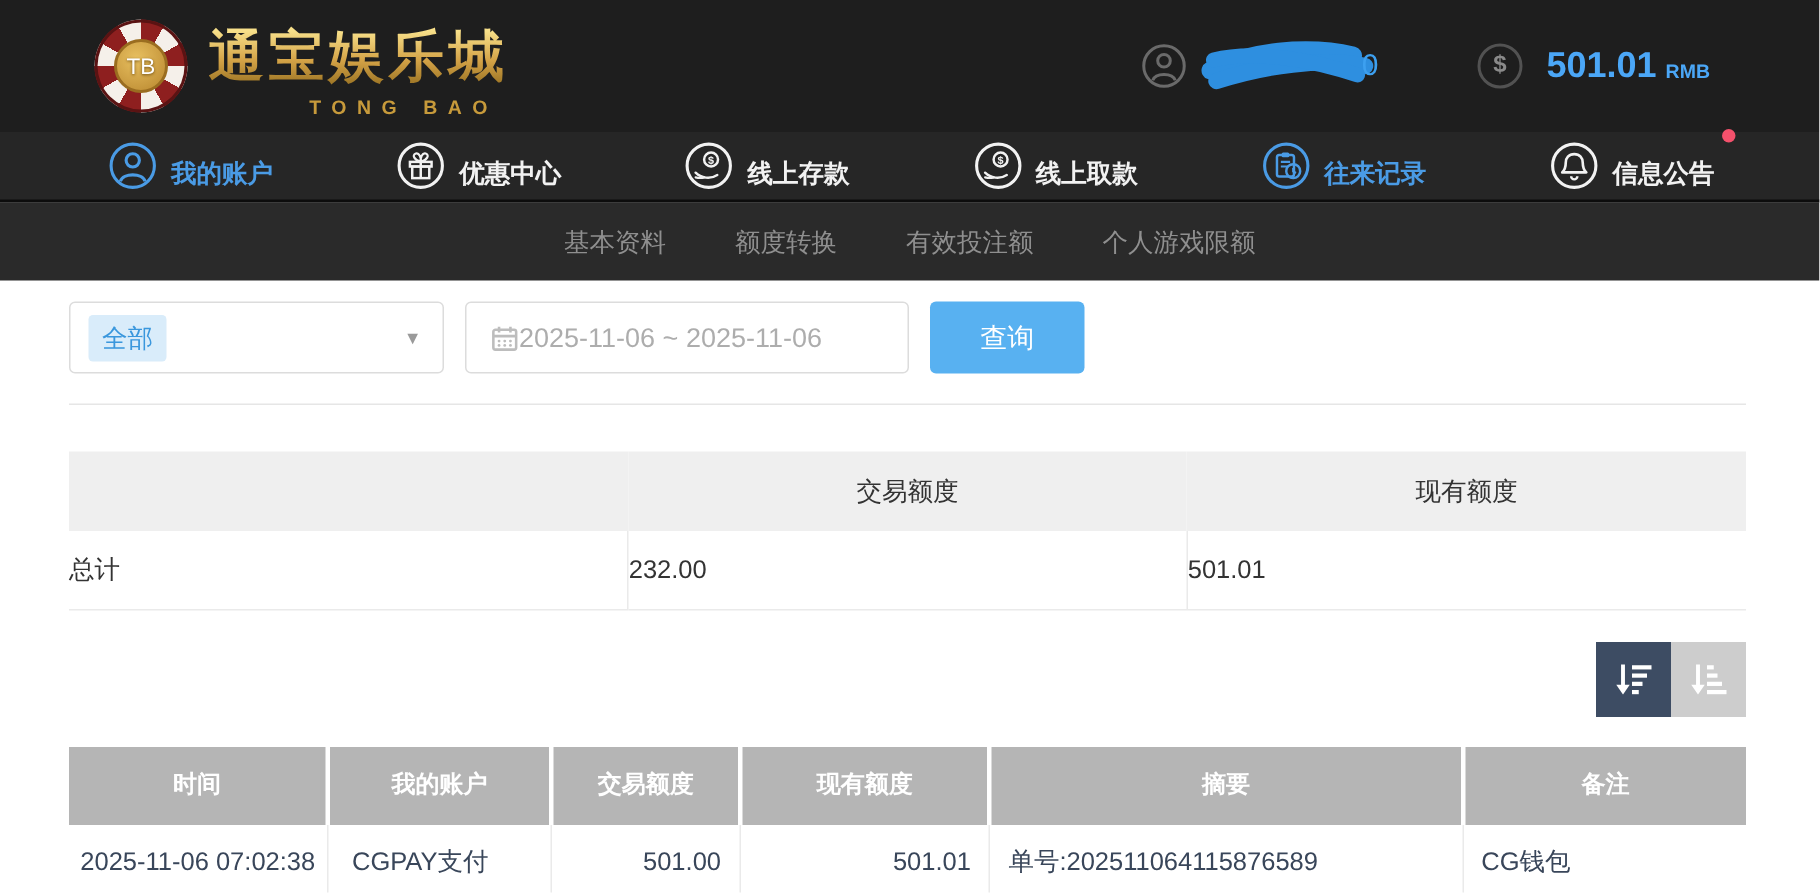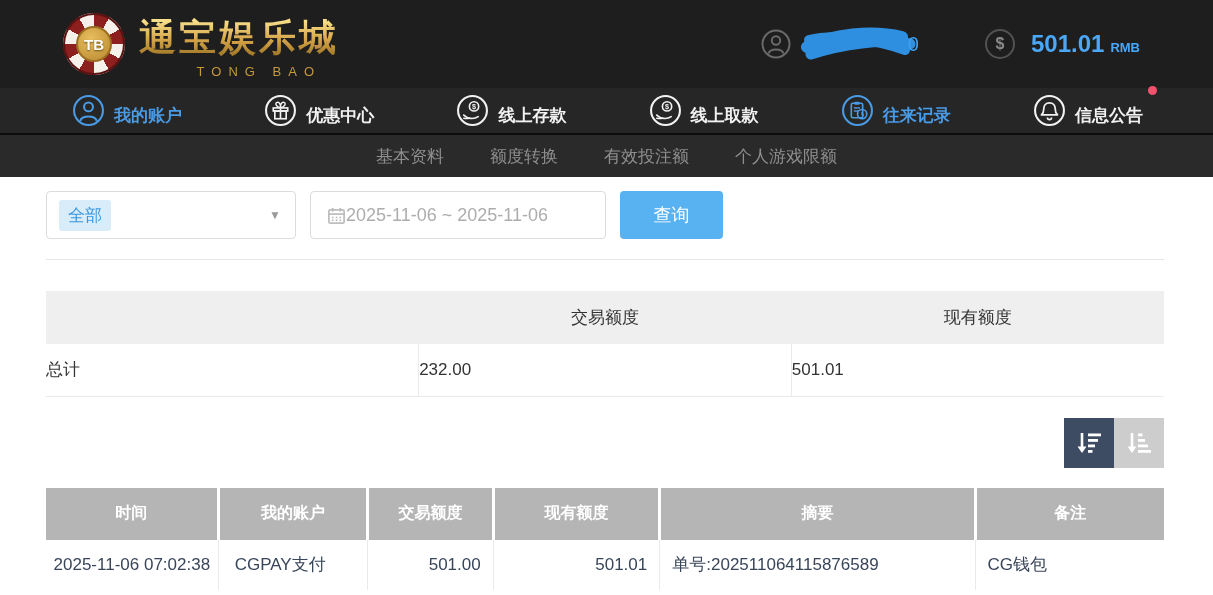--- a/index.html
+++ b/index.html
@@ -7,27 +7,27 @@
     font-family:"Liberation Sans","DejaVu Sans",sans-serif; }
 
   
   .topbar { height:88px; background:#1e1e1e; display:flex; align-items:center; }
   .logo { display:flex; align-items:center; margin-left:63px; }
   .chip { width:62px; height:62px; border-radius:50%;
     background:conic-gradient(#8e1f1f 0 30deg,#f5f0ea 30deg 60deg,#8e1f1f 60deg 90deg,#f5f0ea 90deg 120deg,#8e1f1f 120deg 150deg,#f5f0ea 150deg 180deg,#8e1f1f 180deg 210deg,#f5f0ea 210deg 240deg,#8e1f1f 240deg 270deg,#f5f0ea 270deg 300deg,#8e1f1f 300deg 330deg,#f5f0ea 330deg 360deg);
     display:flex; align-items:center; justify-content:center; box-shadow:0 0 0 2px #5a1313 inset; }
   .chip-center { width:36px; height:36px; border-radius:50%;
     background:radial-gradient(circle at 40% 35%,#e8c060,#b8862e);
-    border:2px solid #9a6d20; color:#fff; font-weight:bold; font-size:15px;
+    border:2px solid #9a6d20; color:#fff; font-weight:normal; font-size:15px;
     display:flex; align-items:center; justify-content:center; text-shadow:0 1px 2px #6b4a10; }
   .logo-text { position:relative; margin-left:14px; padding-bottom:12px; }
   .logo-cn { font-size:37px; font-weight:900; letter-spacing:3px;
     background:linear-gradient(180deg,#f8e08a 15%,#d3a246 55%,#8f6a1d 95%);
     -webkit-background-clip:text; background-clip:text; color:transparent; }
-  .logo-en { position:absolute; right:18px; bottom:-4px; font-size:13px; font-weight:normal;
+  .logo-en { position:absolute; right:7px; bottom:-4px; font-size:13px; font-weight:bold;
     letter-spacing:7px; color:#c79a3b; }
   .topbar-right { margin-left:auto; margin-right:73px; display:flex; align-items:center; }
   .userbox { display:flex; align-items:center; }
   .scribble-wrap { position:relative; display:flex; align-items:center; margin-left:8px; }
   .masked-suffix { color:#3da0f0; font-size:20px; margin-left:-14px; }
   .balancebox { display:flex; align-items:center; margin-left:66px; }
   .dollar-circle { width:30px; height:30px; border-radius:50%; border:2px solid #525252;
     color:#8a8a8a; font-size:16px; font-weight:bold; display:flex; align-items:center;
     justify-content:center; }
   .balance-amt { color:#4ba7f7; font-size:24px; font-weight:600; margin-left:16px; }
@@ -37,21 +37,21 @@
   .navbar { height:47px; background:#262626; border-bottom:2px solid #0c0c0c;
     display:flex; align-items:center; justify-content:space-between; padding:0 70px 0 72px; }
   .nav-item { display:flex; align-items:flex-end; gap:9px; color:#f2f2f2; font-size:17px;
     font-weight:700; position:relative; cursor:pointer; }
   .nav-item.active { color:#4a9be5; }
   .nav-item svg { display:block; }
   .nav-badge { position:absolute; top:-8px; right:-14px; width:9px; height:9px;
     border-radius:50%; background:#f4516c; }
 
   
-  .subnav { height:42px; background:#2a2a2a; display:flex; align-items:center;
+  .subnav { height:52px; background:#2a2a2a; display:flex; align-items:center;
     justify-content:center; gap:46px; }
   .subnav-item { color:#8f8f8f; font-size:17px; cursor:pointer; }
 
   
   .content { padding:0 49px 0 46px; }
   .filter-row { margin-top:14px; display:flex; align-items:stretch; height:48px; }
   .select-box { width:250px; border:1px solid #dcdcdc; border-radius:4px; display:flex;
     align-items:center; justify-content:space-between; padding:0 14px 0 12px; }
   .type-chip { background:#d9ecfa; color:#3a97dd; font-size:17px; padding:4px 9px;
     border-radius:3px; }

